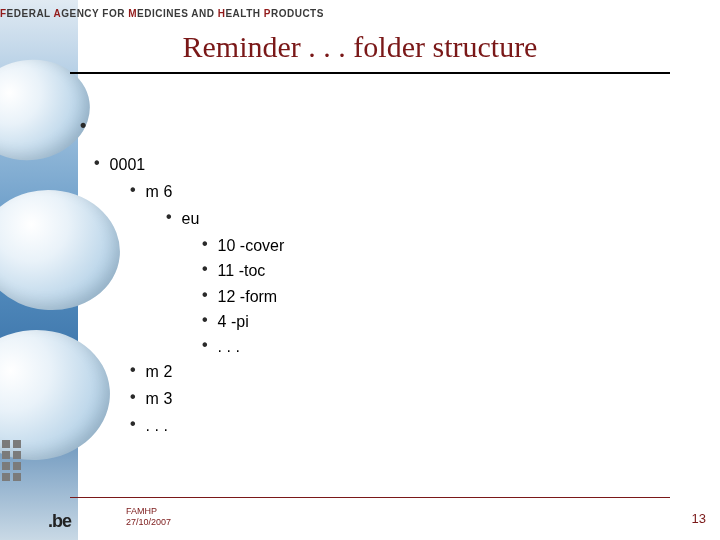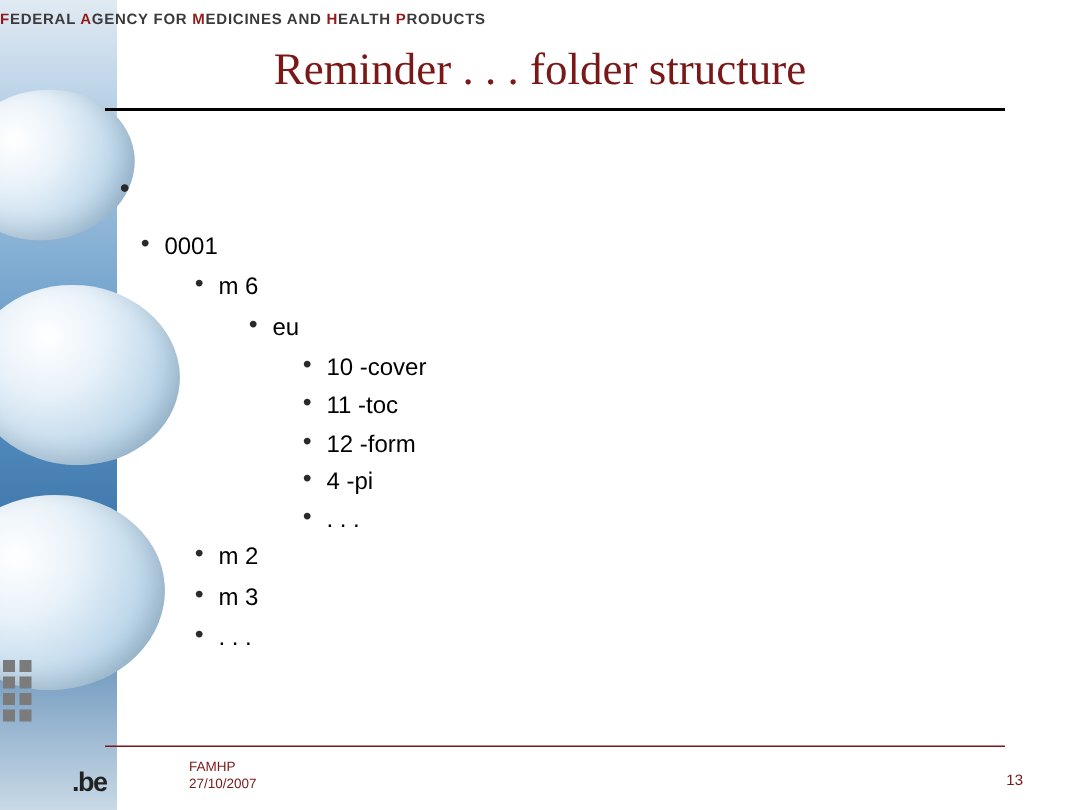--- a/index.html
+++ b/index.html
@@ -22,21 +22,21 @@
   .nest { margin-left: 0; }
   .b2, .b3, .b4, .b5 { display: flex; gap: 10px; font-size: 16px; }
   .b2 { margin-left: 14px; margin-bottom: 4px; }
   .b3 { margin-left: 50px; margin-bottom: 4px; }
   .b4 { margin-left: 86px; margin-bottom: 4px; }
   .b5 { margin-left: 122px; margin-bottom: 2px; }
   .footer-rule { position: absolute; bottom: 42px; left: 70px; width: 600px; border-top: 1px solid #7a1818; }
   .footer-left { position: absolute; bottom: 12px; left: 78px; font-size: 9px; color: #7a1818; line-height: 1.2; margin-left: 48px; }
   .footer-logo { position: absolute; bottom: 8px; left: 48px; font-size: 18px; font-weight: bold; color: #222; letter-spacing: -1px; }
   .footer-logo .d { color: #222; }
-  .page-num { position: absolute; bottom: 14px; right: 38px; font-size: 10px; color: #7a1818; margin-top: 40px; }
+  .page-num { position: absolute; bottom: 14px; right: 14px; font-size: 13px; color: #7a1818; margin-top: 40px; }
 </style>
 </head>
 <body>
 
 <div class="slide">
 
   <div class="bg-strip"></div>
   <div class="pill p1"></div>
   <div class="pill p2"></div>
   <div class="pill p3"></div>

